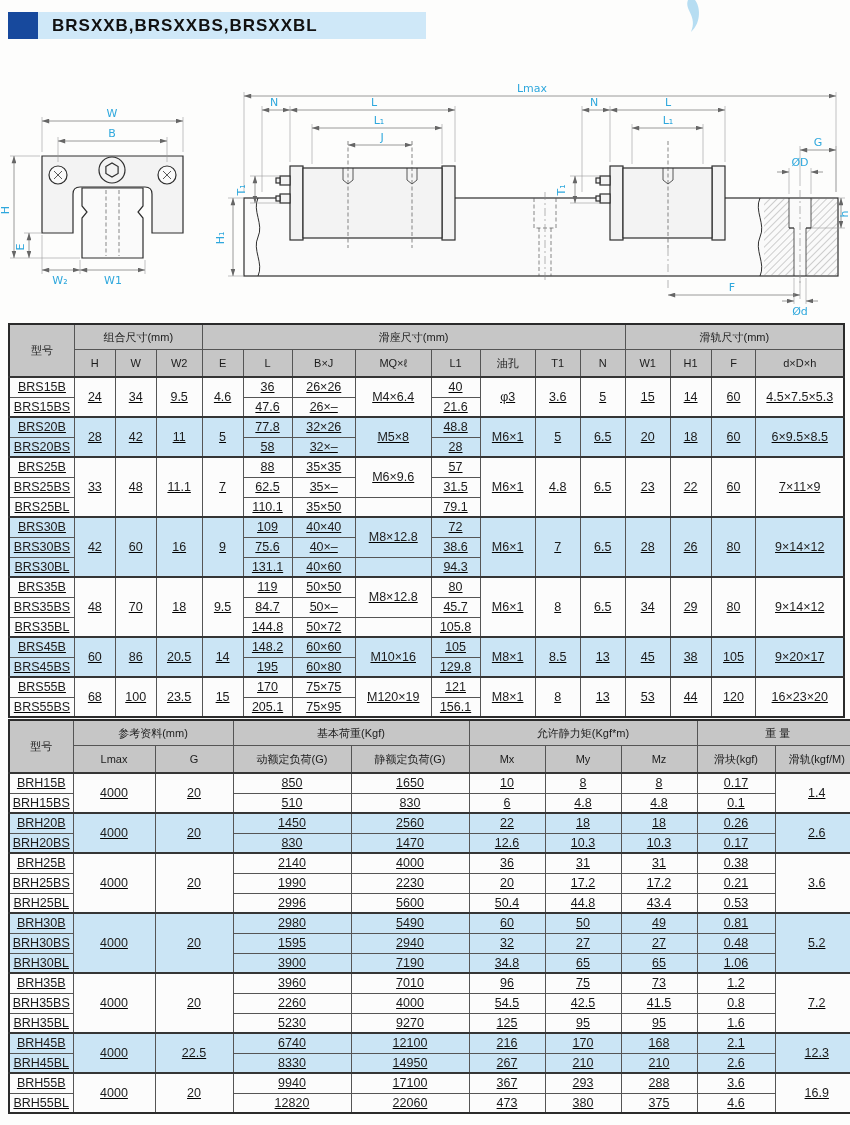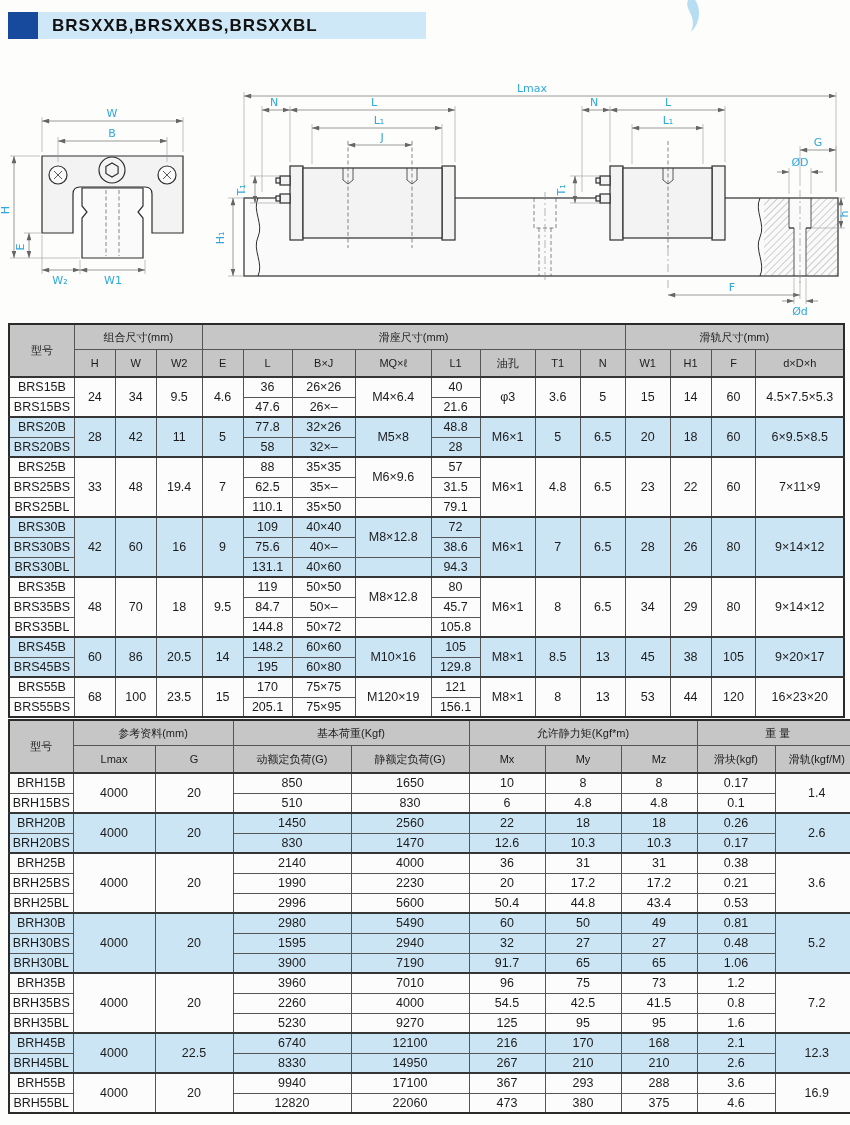--- a/index.html
+++ b/index.html
@@ -16,21 +16,21 @@
     letter-spacing:1px;line-height:27px;padding-left:14px;box-sizing:border-box;
     font-stretch:condensed;
   }
   .swoosh{position:absolute;left:672px;top:0;}
   
   .tblwrap{position:absolute;left:8px;width:837px;}
   table{border-collapse:collapse;table-layout:fixed;width:837px;background:#fcfcfc;border:2px solid #2b2b2b;}
   th,td{border:1px solid #555;text-align:center;vertical-align:middle;padding:0;overflow:hidden;white-space:nowrap;color:#1c1c1c;}
   thead th{background:#c6c6c6;font-weight:normal;font-size:11px;height:24px;}
   thead tr.sub th{height:26px;}
-  tbody tr{height:20px;}
+  tbody tr{height:20px;text-decoration:underline;}
   tbody td{font-size:12.5px;}
   tr.shaded td{background:#cbe5f5;}
   tbody tr.gs td{border-top:2px solid #353535;}
   thead{border-bottom:2px solid #353535;}
   
   .drawing{position:absolute;left:0;top:56px;}
   .p{stroke:#2e2e2e;stroke-width:1.2;fill:#f3f3f3;}
   .p2{stroke:#2e2e2e;stroke-width:1.2;fill:#fafafa;}
   .thin{stroke:#2e2e2e;stroke-width:0.8;fill:none;}
   .dim{stroke:#808080;stroke-width:0.8;fill:none;}
@@ -309,21 +309,21 @@
         <tr class="shaded ">
           <td>BRS20BS</td>
           <td>58</td>
           <td>32×–</td>
           <td>28</td>
         </tr>
         <tr class="gs">
           <td>BRS25B</td>
           <td rowspan="3">33</td>
           <td rowspan="3">48</td>
-          <td rowspan="3">19.4</td>
+          <td rowspan="3">11.1</td>
           <td rowspan="3">7</td>
           <td>88</td>
           <td>35×35</td>
           <td rowspan="2">M6×9.6</td>
           <td>57</td>
           <td rowspan="3">M6×1</td>
           <td rowspan="3">4.8</td>
           <td rowspan="3">6.5</td>
           <td rowspan="3">23</td>
           <td rowspan="3">22</td>
@@ -582,21 +582,21 @@
           <td>2940</td>
           <td>32</td>
           <td>27</td>
           <td>27</td>
           <td>0.48</td>
         </tr>
         <tr class="shaded ">
           <td>BRH30BL</td>
           <td>3900</td>
           <td>7190</td>
-          <td>91.7</td>
+          <td>34.8</td>
           <td>65</td>
           <td>65</td>
           <td>1.06</td>
         </tr>
         <tr class="gs">
           <td>BRH35B</td>
           <td rowspan="3">4000</td>
           <td rowspan="3">20</td>
           <td>3960</td>
           <td>7010</td>

